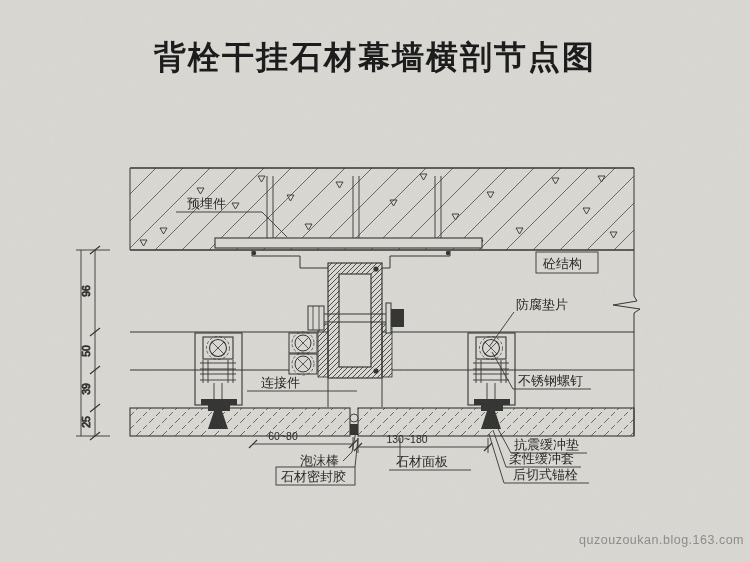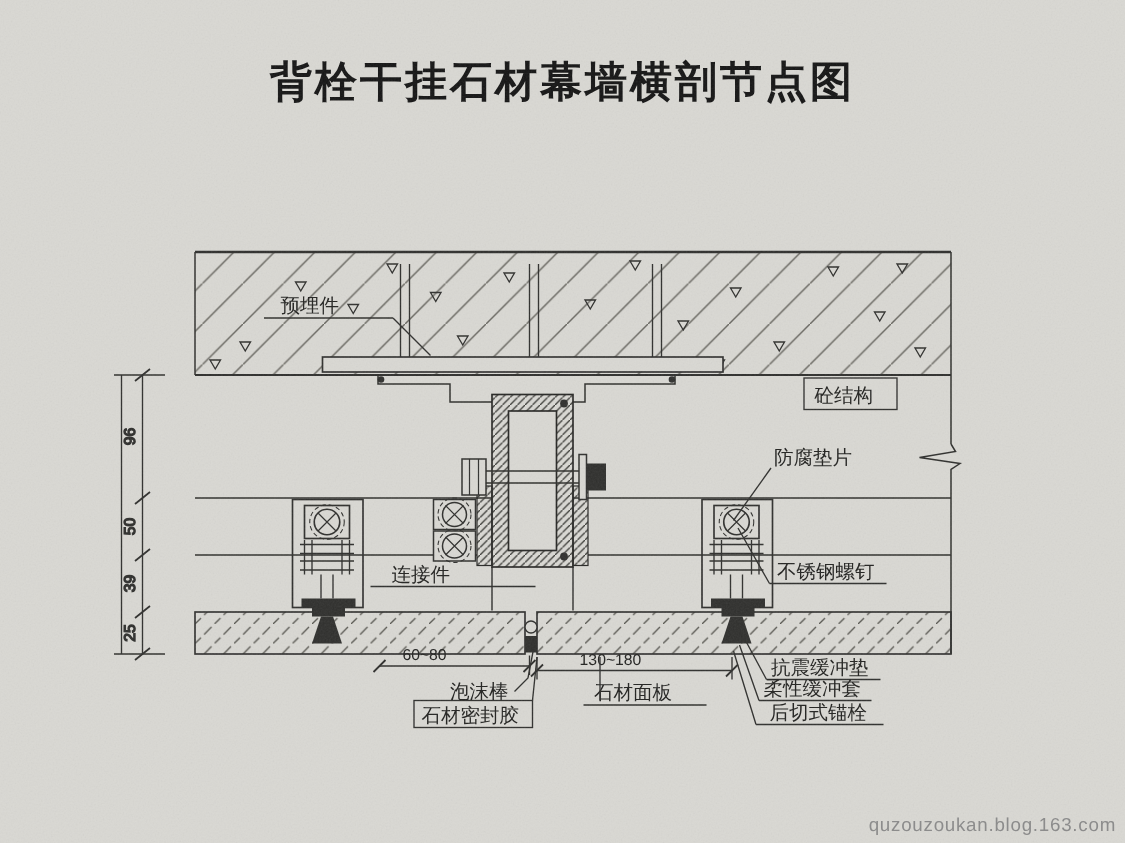--- a/index.html
+++ b/index.html
@@ -4,25 +4,25 @@
 <style>
   html,body{margin:0;padding:0;}
   .stage{
     position:relative;width:750px;height:562px;overflow:hidden;
     background:#d9d8d3;
     font-family:"Liberation Sans", sans-serif;
   }
   .title{
     position:absolute;top:36px;left:0;right:0;text-align:center;
     font-family:"Liberation Serif", serif;
-    font-weight:bold;font-size:28px;letter-spacing:2px;color:#141414;
+    font-weight:bold;font-size:32px;letter-spacing:2px;color:#141414;
     white-space:nowrap;
   }
   .watermark{
-    position:absolute;right:6px;bottom:5px;
+    position:absolute;right:6px;bottom:15px;
     font-size:12.5px;color:#8c8c8c;letter-spacing:0.5px;
   }
   svg{position:absolute;left:0;top:0;}
   svg text{font-family:"Liberation Sans", sans-serif;fill:#222220;}
   .lbl{font-size:13px;}
   .dim{font-size:10.5px;}
 </style>
 </head>
 <body>
 

